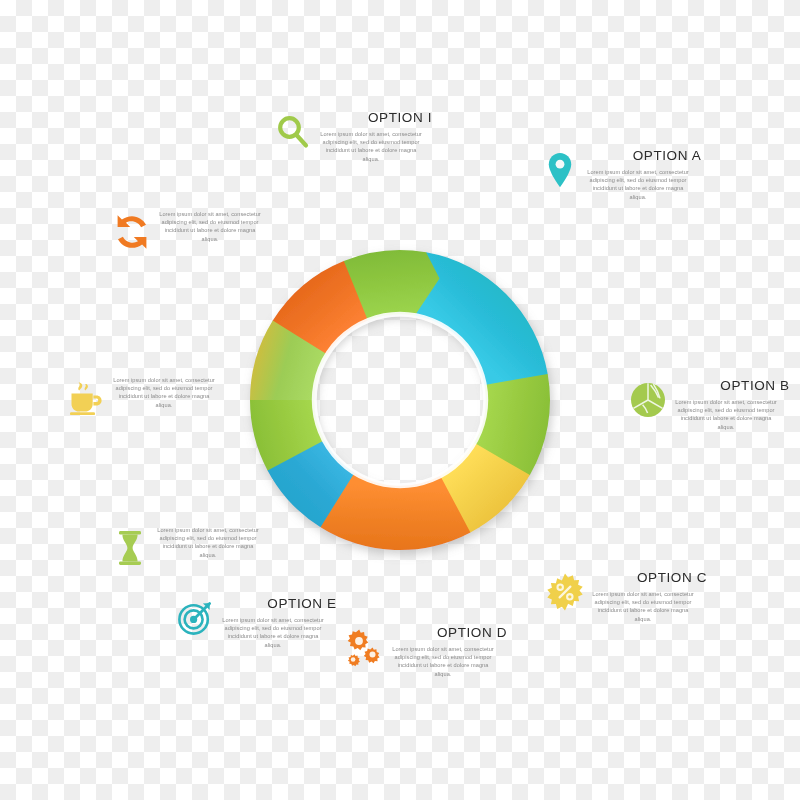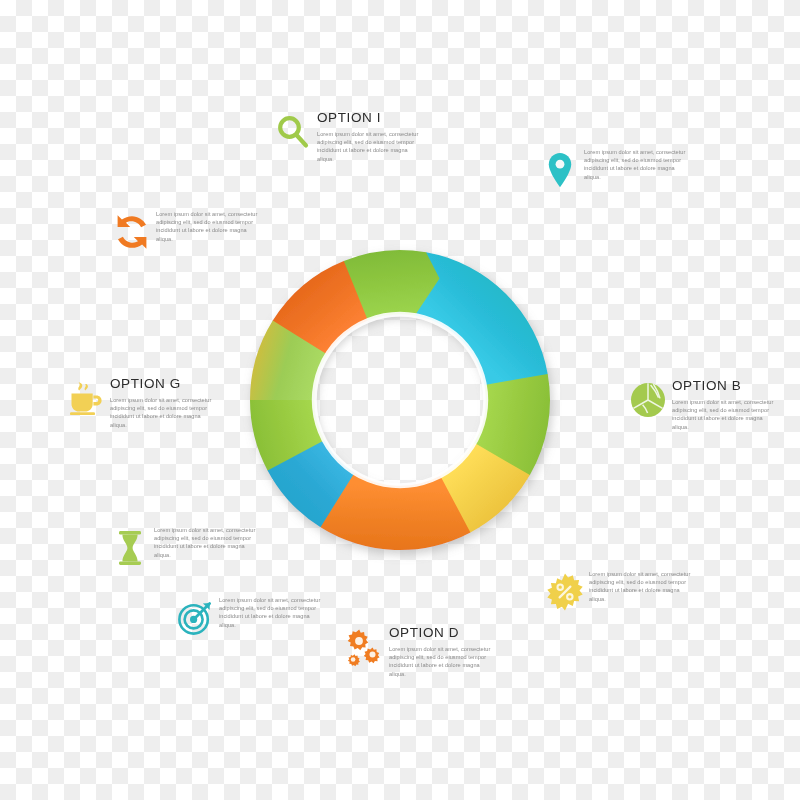--- a/index.html
+++ b/index.html
@@ -12,21 +12,21 @@
       linear-gradient(45deg,#eeeeee 25%,transparent 25%,transparent 75%,#eeeeee 75%);
     background-size:32px 32px;
     background-position:0 0,16px 16px;
   }
   #stage{position:absolute;left:0;top:0;width:800px;height:800px;}
   .wheel{position:absolute;left:150px;top:150px;width:500px;height:500px;}
   .wheel svg{display:block;overflow:visible;}
 
   .callout{position:absolute;width:210px;}
   .callout .ico{position:absolute;left:0;top:2px;width:40px;height:40px;}
-  .callout .txtwrap{position:absolute;left:44px;top:0;width:166px;}
+  .callout .txtwrap{position:absolute;left:44px;top:0;width:166px;text-align:center;}
   .callout.right .ico{left:0;}
   .ttl{font-size:13.5px;letter-spacing:.6px;color:#2b2b2b;font-weight:400;line-height:16px;
        margin:0 0 4px 0;white-space:nowrap;}
   .body{font-size:5.6px;line-height:8.2px;color:#8a8a8a;width:108px;
         letter-spacing:.05px;}
 </style>
 </head>
 <body>
 
 <div id="stage">
@@ -114,20 +114,21 @@
   </div>
 
   <div class="callout right" style="left:540px;top:148px;">
     <div class="ico">
       <svg viewBox="0 0 40 40" width="40" height="40">
           <path d="M20 3c-6.2 0-11.2 5-11.2 11.2C8.8 22.6 20 37 20 37s11.2-14.4 11.2-22.8C31.2 8 26.2 3 20 3z" fill="#2cc1c6"></path>
           <circle cx="20" cy="14.2" r="4.4" fill="#f4f9f9"></circle>
         </svg>
     </div>
     <div class="txtwrap">
+      <div class="ttl">OPTION A</div>
       <div class="body">Lorem ipsum dolor sit amet, consectetur adipiscing elit, sed do eiusmod tempor incididunt ut labore et dolore magna aliqua.</div>
     </div>
   </div>
 
   <div class="callout right" style="left:628px;top:378px;">
     <div class="ico">
       <svg viewBox="0 0 40 40" width="40" height="40">
         <circle cx="20" cy="20" r="17" fill="#a4ca4e"></circle>
         <g fill="none" stroke="#eef6e2" stroke-width="1.5">
           <path d="M20 20 L20 3.2"></path>
@@ -150,20 +151,21 @@
       <svg viewBox="0 0 40 40" width="40" height="40">
         <path id="starburst" fill="#f0d04a" d="M20 1.5l3.1 3.9 4.7-2.1 1.3 5 5-.4-1 4.9 4.6 2-3.2 3.8 3.2 3.8-4.6 2 1 4.9-5-.4-1.3 5-4.7-2.1L20 38.5l-3.1-3.7-4.7 2.1-1.3-5-5 .4 1-4.9-4.6-2 3.2-3.8-3.2-3.8 4.6-2-1-4.9 5 .4 1.3-5 4.7 2.1z"></path>
         <g fill="none" stroke="#fcf6dc" stroke-width="2.2" stroke-linecap="round">
           <line x1="14.6" y1="25.4" x2="25.4" y2="14.6"></line>
         </g>
         <circle cx="15.2" cy="15.2" r="2.7" fill="none" stroke="#fcf6dc" stroke-width="2.1"></circle>
         <circle cx="24.8" cy="24.8" r="2.7" fill="none" stroke="#fcf6dc" stroke-width="2.1"></circle>
       </svg>
     </div>
     <div class="txtwrap">
+      <div class="ttl">OPTION C</div>
       <div class="body">Lorem ipsum dolor sit amet, consectetur adipiscing elit, sed do eiusmod tempor incididunt ut labore et dolore magna aliqua.</div>
     </div>
   </div>
 
   <div class="callout right" style="left:345px;top:625px;">
     <div class="ico">
       <svg viewBox="0 0 40 40" width="40" height="40">
         <g fill="#f07d22">
           <path d="M14.2 2.6l1.5 3.1 3.4-.6.4 3.4 3.2 1.3-1.7 3 2.2 2.6-2.9 1.8.3 3.4-3.4-.3-1.9 2.9-2.6-2.2-3.1 1.6-1.2-3.2-3.4-.5.7-3.4-3-1.6 2.3-2.5-1.4-3.1 3.4-.8.7-3.3 3.2 1.1z"></path>
           <circle cx="14.0" cy="14.0" r="3.9" fill="#fdf0e3"></circle>
@@ -189,20 +191,21 @@
         </g>
         <circle cx="18.6" cy="21.4" r="3.6" fill="#2bb3bd"></circle>
         <g stroke="#2bb3bd" stroke-width="2.8" stroke-linecap="round" fill="none">
           <line x1="18.6" y1="21.4" x2="34.6" y2="5.4"></line>
         </g>
         <path d="M34.9 4.8l-.3 7.2-3.4-3.6z" fill="#2bb3bd"></path>
         <path d="M35.1 5.1l-7.2.3 3.6 3.4z" fill="#2bb3bd"></path>
       </svg>
     </div>
     <div class="txtwrap">
+      <div class="ttl">OPTION E</div>
       <div class="body">Lorem ipsum dolor sit amet, consectetur adipiscing elit, sed do eiusmod tempor incididunt ut labore et dolore magna aliqua.</div>
     </div>
   </div>
 
   <div class="callout right" style="left:110px;top:526px;">
     <div class="ico">
       <svg viewBox="0 0 40 40" width="40" height="40">
         <g fill="#a6cc52">
           <rect x="9" y="3" width="22" height="3.6" rx="1.4"></rect>
           <rect x="9" y="33.4" width="22" height="3.6" rx="1.4"></rect>
@@ -221,21 +224,20 @@
         <g fill="#f2d055">
           <path d="M5.5 15.5h21.2v10.4c0 4.2-3.4 7.6-7.6 7.6h-6c-4.2 0-7.6-3.4-7.6-7.6V15.5z"></path>
           <path d="M27.4 17.4h3.2c2.8 0 5 2.2 5 5s-2.2 5-5 5h-3.2v-3.4h3.0c1 0 1.8-.8 1.8-1.8s-.8-1.6-1.8-1.6h-3.0v-3.2z"></path>
           <rect x="4" y="34.2" width="25" height="2.9" rx="1.2"></rect>
           <path d="M13.2 12.6c-2.4-2.6.8-4 .4-6.4-.2-1.2-1-2-1-2 3 .6 4.4 2.6 3.4 4.8-.6 1.4-2 2.2-2.8 3.6z"></path>
           <path d="M19.4 12.6c-2-2.2.6-3.4.3-5.4-.2-1-.9-1.7-.9-1.7 2.6.5 3.7 2.2 2.9 4-.5 1.2-1.7 1.9-2.3 3.1z"></path>
         </g>
       </svg>
     </div>
     <div class="txtwrap">
-      <div class="ttl">OPTION G</div>
       <div class="body">Lorem ipsum dolor sit amet, consectetur adipiscing elit, sed do eiusmod tempor incididunt ut labore et dolore magna aliqua.</div>
     </div>
   </div>
 
   <div class="callout right" style="left:112px;top:210px;">
     <div class="ico">
       <svg viewBox="0 0 40 40" width="40" height="40">
         <g fill="#f07a22">
           <path d="M20 4.2c6.1 0 11.4 3.5 14 8.6l-4.9 2.5c-1.8-3.6-5.5-6-9.8-6-1.9 0-3.7.5-5.3 1.4l4.2 4.2H5.6V3.3l4.3 4.3C12.8 5.5 16.3 4.2 20 4.2z"></path>
           <path d="M20 35.8c-6.1 0-11.4-3.5-14-8.6l4.9-2.5c1.8 3.6 5.5 6 9.8 6 1.9 0 3.7-.5 5.3-1.4l-4.2-4.2h12.6v11.6l-4.3-4.3c-2.9 2.1-6.4 3.4-10.1 3.4z"></path>

